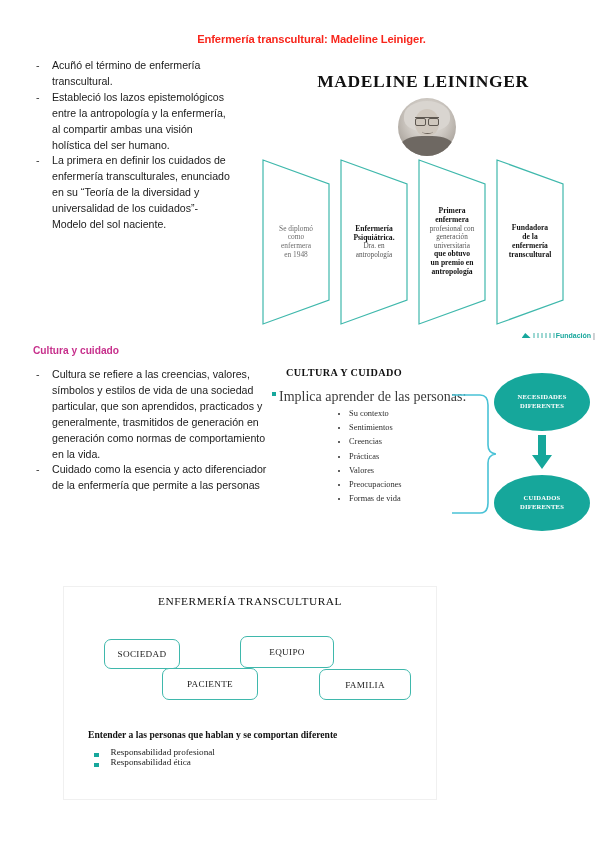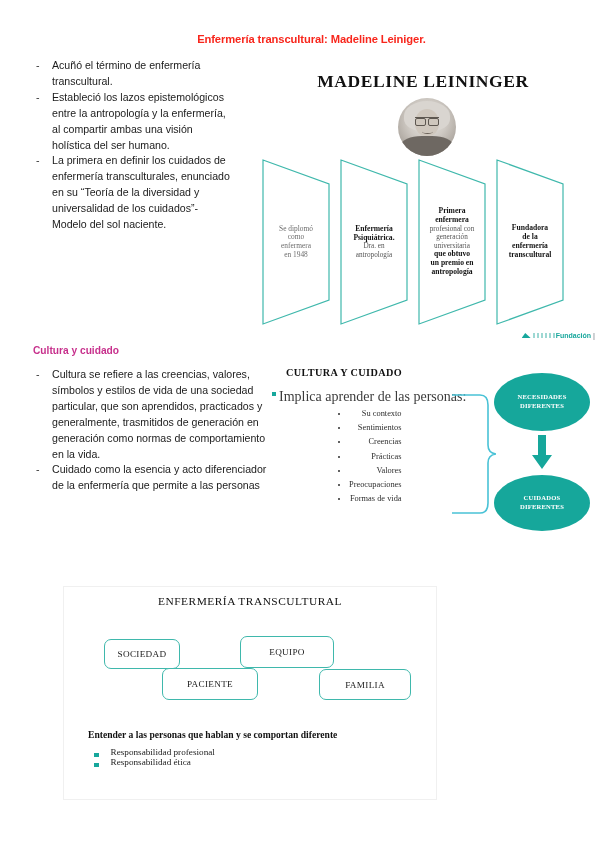--- a/index.html
+++ b/index.html
@@ -196,21 +196,21 @@
   }
   .sq-bullet {
     width: 4px; height: 4px; background: #17a79c;
     margin: 3px 3px 0 0; flex: 0 0 4px;
   }
   .implica-list {
     position: absolute; left: 66px; top: 42px;
     font-size: 8.4px; color: #2e2e2e;
     line-height: 14.2px;
   }
-  .implica-list li { list-style: disc; text-align: right; }
+  .implica-list li { list-style: disc; }
   .implica-list ul { margin: 0; padding-left: 11px; }
 
   .brace { position: absolute; left: 178px; top: 28px; }
 
   .ellipse {
     position: absolute;
     border-radius: 50%;
     background: #16a79b;
     color: #ffffff;
     display: flex; flex-direction: column;

